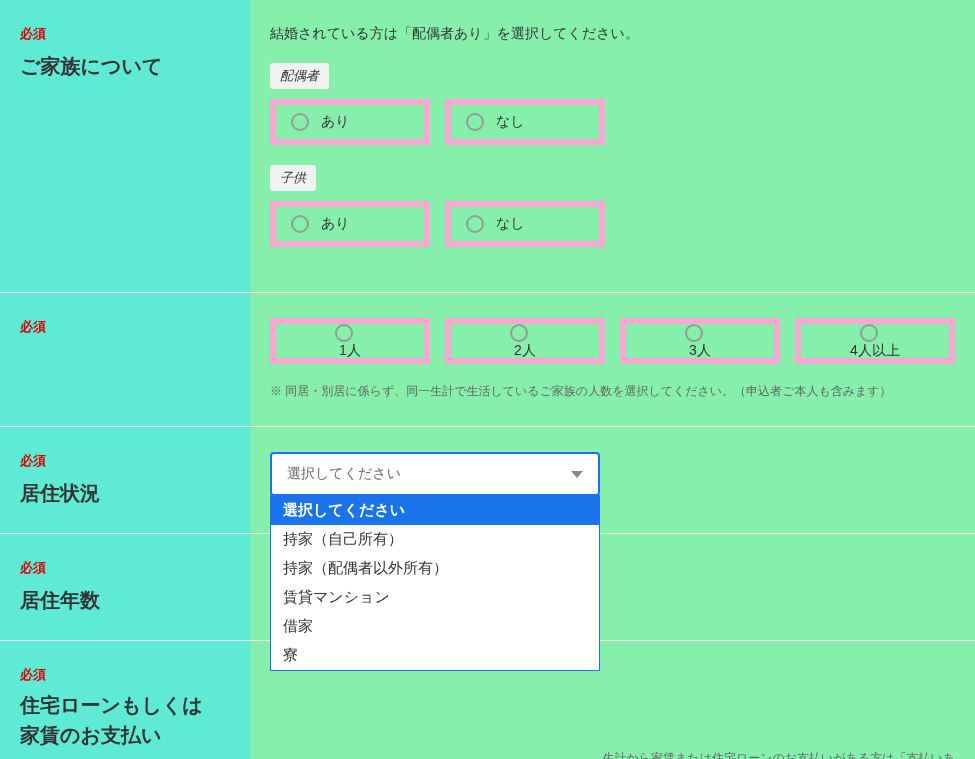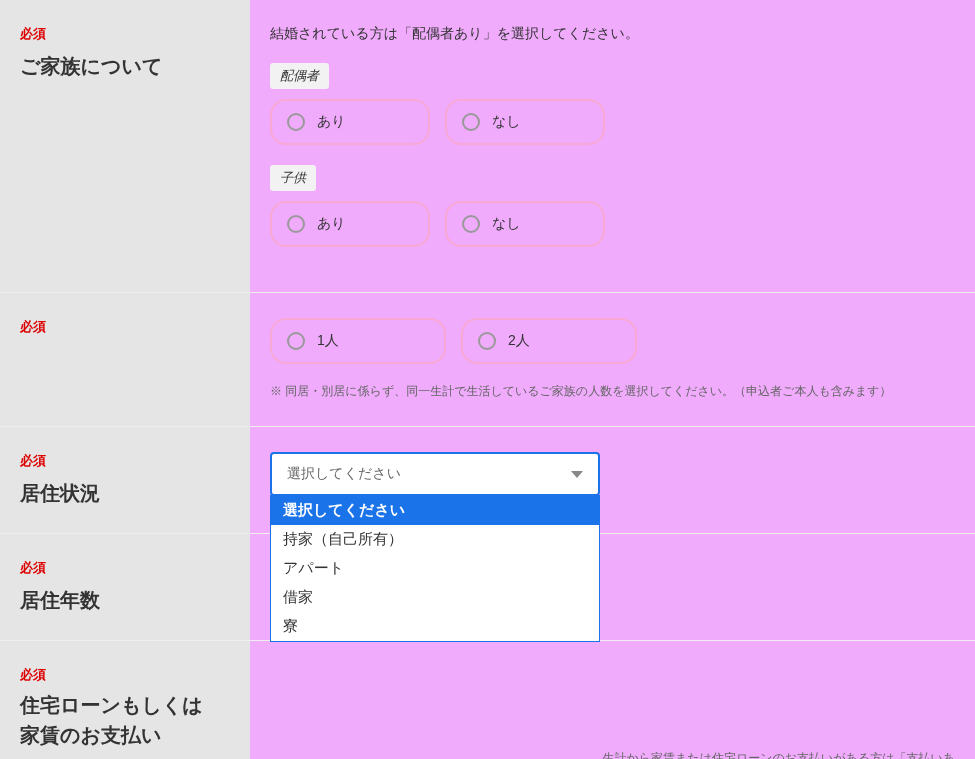--- a/index.html
+++ b/index.html
@@ -1,37 +1,37 @@
 <!DOCTYPE html>
 <html><head>
 <meta charset="utf-8">
 <style>
 * { box-sizing: border-box; margin: 0; padding: 0; }
 body { font-family: "Hiragino Sans", "Meiryo", sans-serif; font-size: 14px; color: #333; background: #fff; width: 975px; }
 .section { display: flex; border-bottom: 1px solid #eee; }
-.section-label { width: 250px; padding: 25px 20px; background: #e5e5e5; }
-.section-content { flex: 1; padding: 25px 20px; background: #f0abfc; position: relative; }
+.section-label { width: 250px; padding: 25px 20px; background: #5eead4; }
+.section-content { flex: 1; padding: 25px 20px; background: #86efac; position: relative; }
 .required { color: #d00; font-size: 13px; font-weight: bold; margin-bottom: 8px; display: block; }
 .title { font-size: 20px; font-weight: bold; line-height: 1.5; }
 .instruction { font-size: 14px; margin-bottom: 20px; }
 .sub-label { display: inline-block; background: #f2f2f2; padding: 4px 10px; font-size: 13px; margin-bottom: 10px; border-radius: 3px; font-style: italic; }
 .radio-row { display: flex; gap: 15px; margin-bottom: 20px; }
-.radio-option { display: flex; align-items: center; width: 160px; height: 46px; border: 2px solid #f9a8d4; border-radius: 16px; padding: 0 15px; cursor: pointer; }
+.radio-option { display: flex; align-items: center; width: 160px; height: 46px; border: 6px solid #f9a8d4; border-radius: 0; padding: 0 15px; cursor: pointer; }
 .radio-option.wide4 { width: 160px; }
 .radio-circle { width: 18px; height: 18px; border: 2px solid #999; border-radius: 50%; margin-right: 12px; flex-shrink: 0; }
 .note { font-size: 12px; color: #666; margin-top: 6px; line-height: 1.6; }
 .select-box { width: 330px; height: 44px; border: 2px solid #1a73e8; border-radius: 4px; padding: 0 15px; display: flex; align-items: center; justify-content: space-between; cursor: pointer; background: #fff; position: relative; }
 .select-placeholder { color: #666; }
 .select-arrow { width: 0; height: 0; border-left: 6px solid transparent; border-right: 6px solid transparent; border-top: 7px solid #888; }
 .dropdown { position: absolute; top: 68px; left: 20px; width: 330px; border: 1px solid #1a73e8; background: #fff; z-index: 10; max-height: 260px; overflow: visible; }
 .dropdown-item { padding: 5px 12px; font-size: 15px; cursor: pointer; }
 .dropdown-item.highlight { background: #1a73e8; color: #fff; font-weight: bold; }
 .footer-note { position: absolute; right: 20px; bottom: 10px; font-size: 12px; color: #666; }
 .people-row { display: flex; gap: 15px; margin-bottom: 18px; }
-.people-row .radio-option { width: 176px; }
+.people-row .radio-option { width: 160px; flex-direction: column; }
 </style>
 </head>
 <body>
 
 <div class="section">
   <div class="section-label">
     <span class="required">必須</span>
     <div class="title">ご家族について</div>
   </div>
   <div class="section-content">
@@ -70,39 +70,48 @@
   <div class="section-content">
     <div class="people-row">
       <label class="radio-option wide4">
         <span class="radio-circle"></span>
         <span>1人</span>
       </label>
       <label class="radio-option wide4">
         <span class="radio-circle"></span>
         <span>2人</span>
       </label>
+      <label class="radio-option wide4">
+        <span class="radio-circle"></span>
+        <span>3人</span>
+      </label>
+      <label class="radio-option wide4">
+        <span class="radio-circle"></span>
+        <span>4人以上</span>
+      </label>
     </div>
     <div class="note">※ 同居・別居に係らず、同一生計で生活しているご家族の人数を選択してください。（申込者ご本人も含みます）</div>
   </div>
 </div>
 
 <div class="section">
   <div class="section-label">
     <span class="required">必須</span>
     <div class="title">居住状況</div>
   </div>
   <div class="section-content" style="min-height: 90px;">
     <div class="select-box">
       <span class="select-placeholder">選択してください</span>
       <span class="select-arrow"></span>
     </div>
     <div class="dropdown">
       <div class="dropdown-item highlight">選択してください</div>
       <div class="dropdown-item">持家（自己所有）</div>
-      <div class="dropdown-item">アパート</div>
+      <div class="dropdown-item">持家（配偶者以外所有）</div>
+      <div class="dropdown-item">賃貸マンション</div>
       <div class="dropdown-item">借家</div>
       <div class="dropdown-item">寮</div>
 
     </div>
   </div>
 </div>
 
 <div class="section">
   <div class="section-label">
     <span class="required">必須</span>

